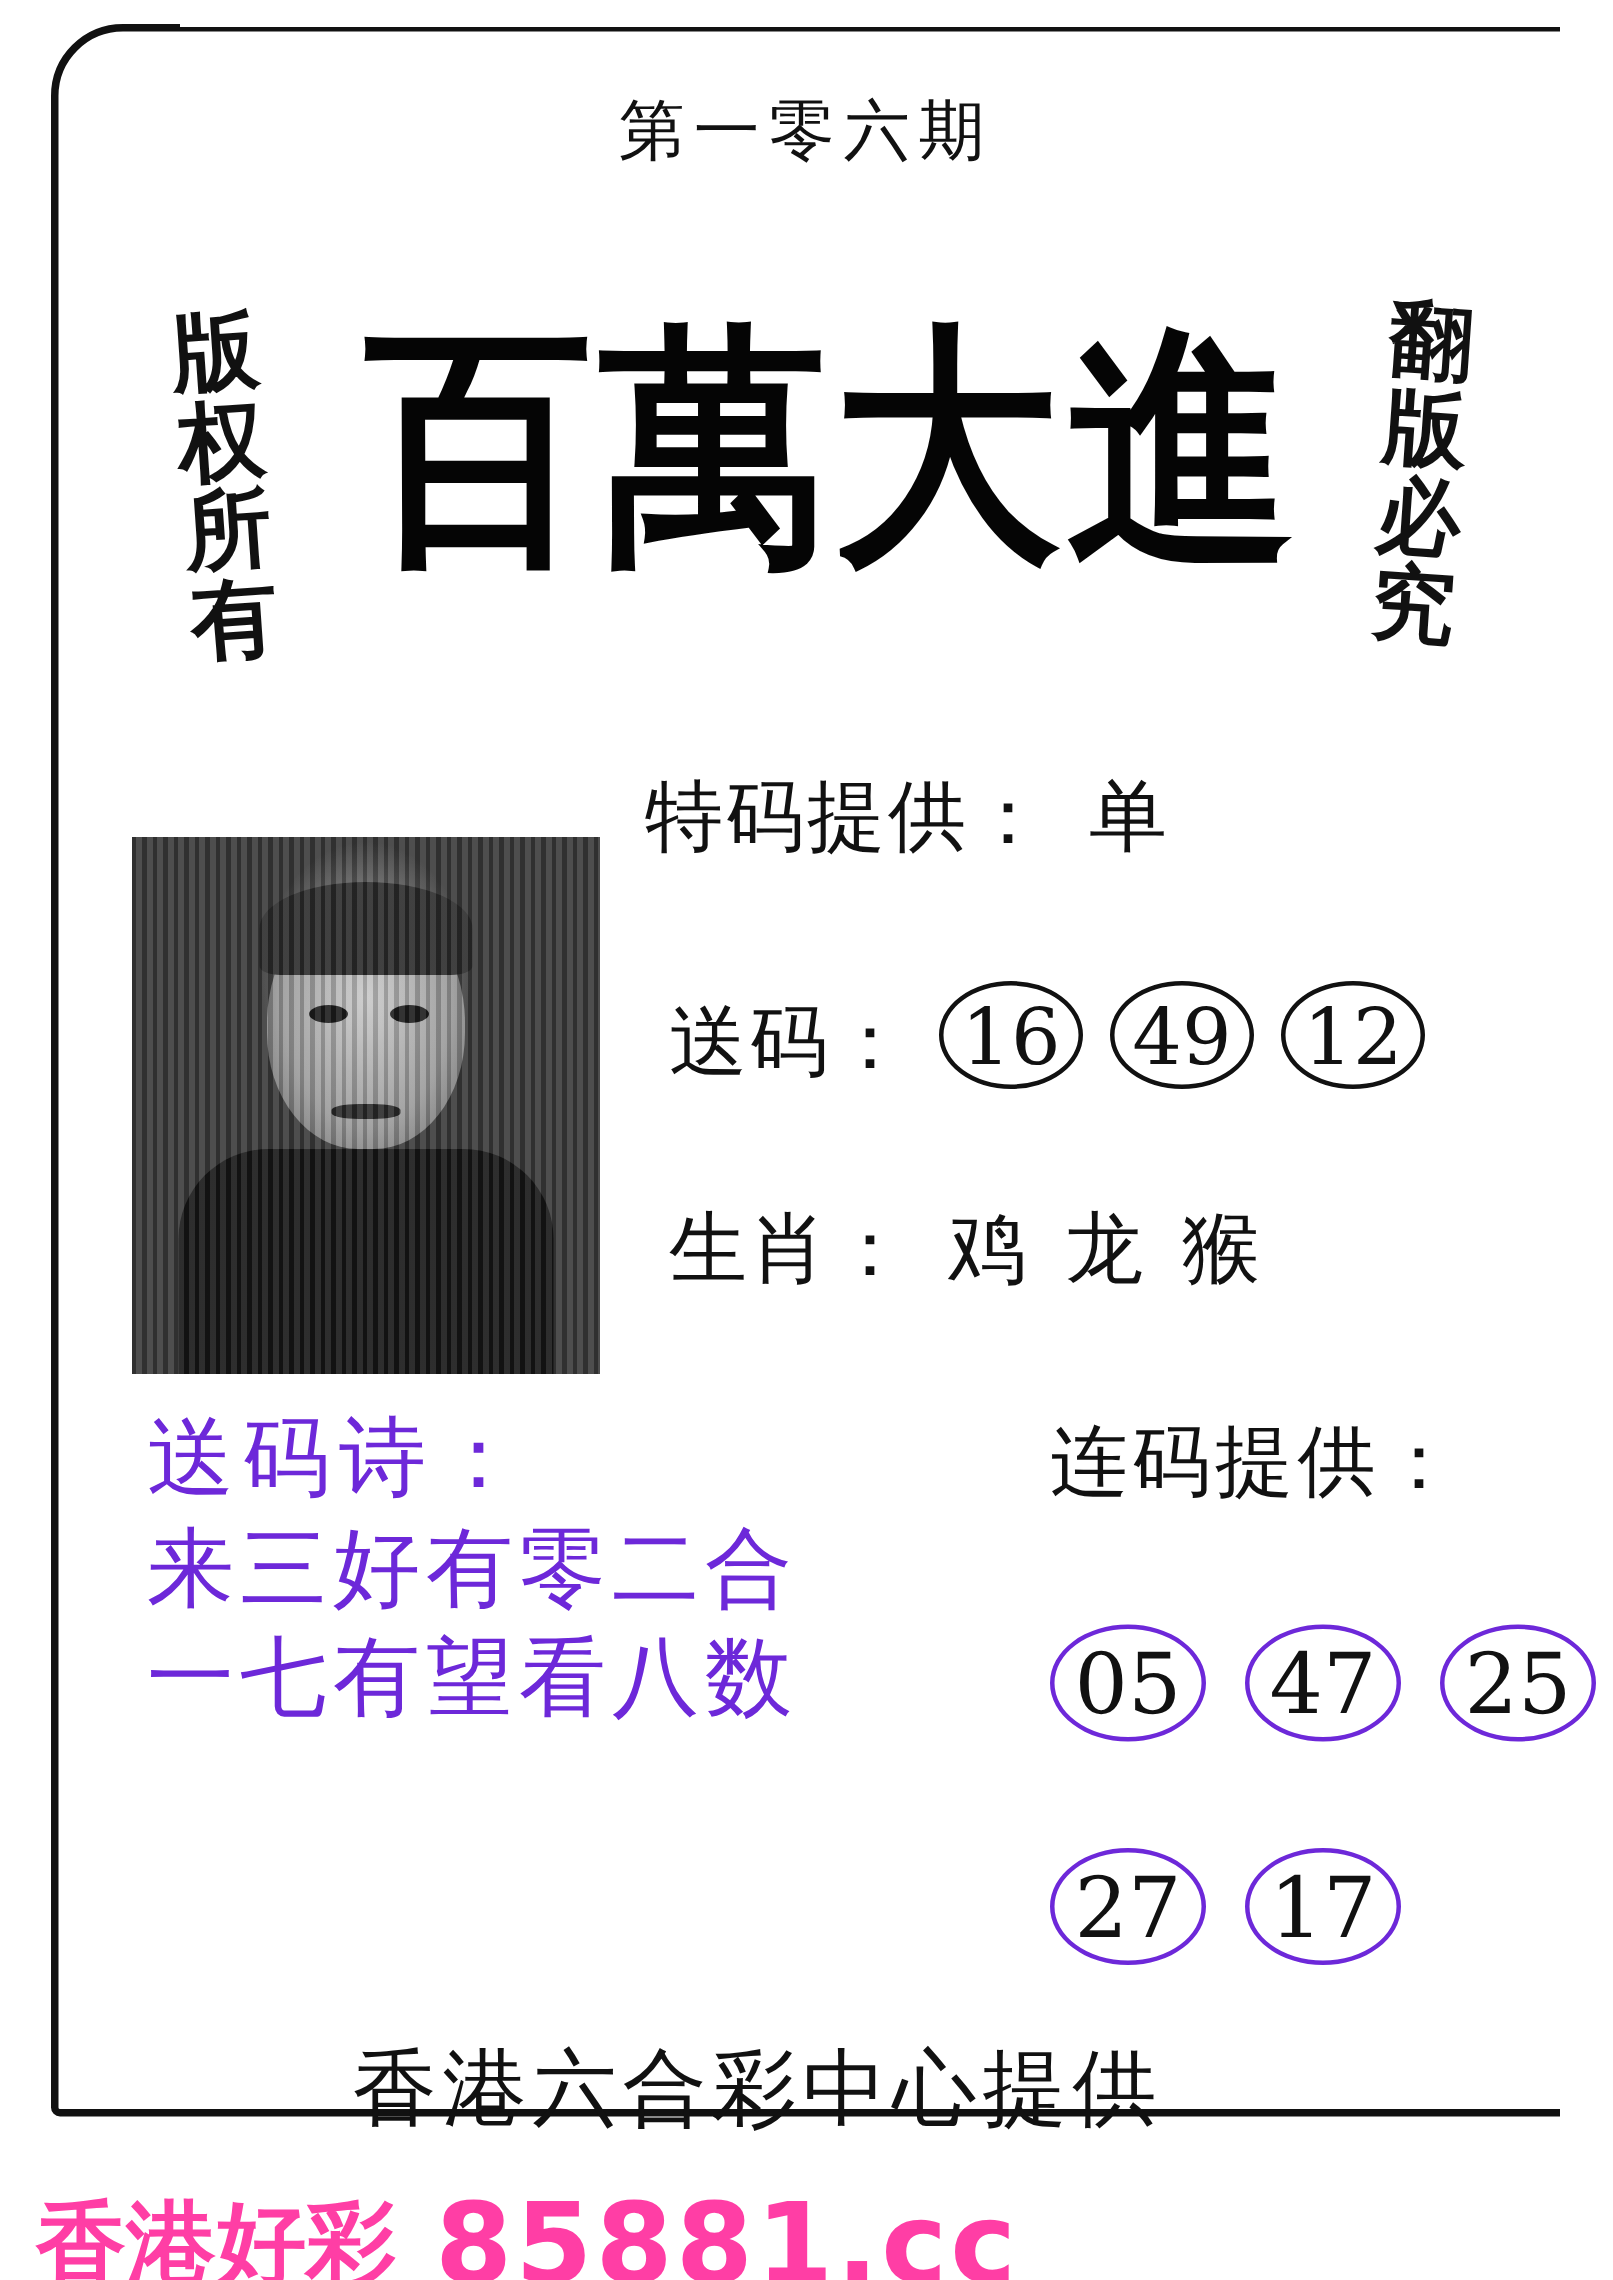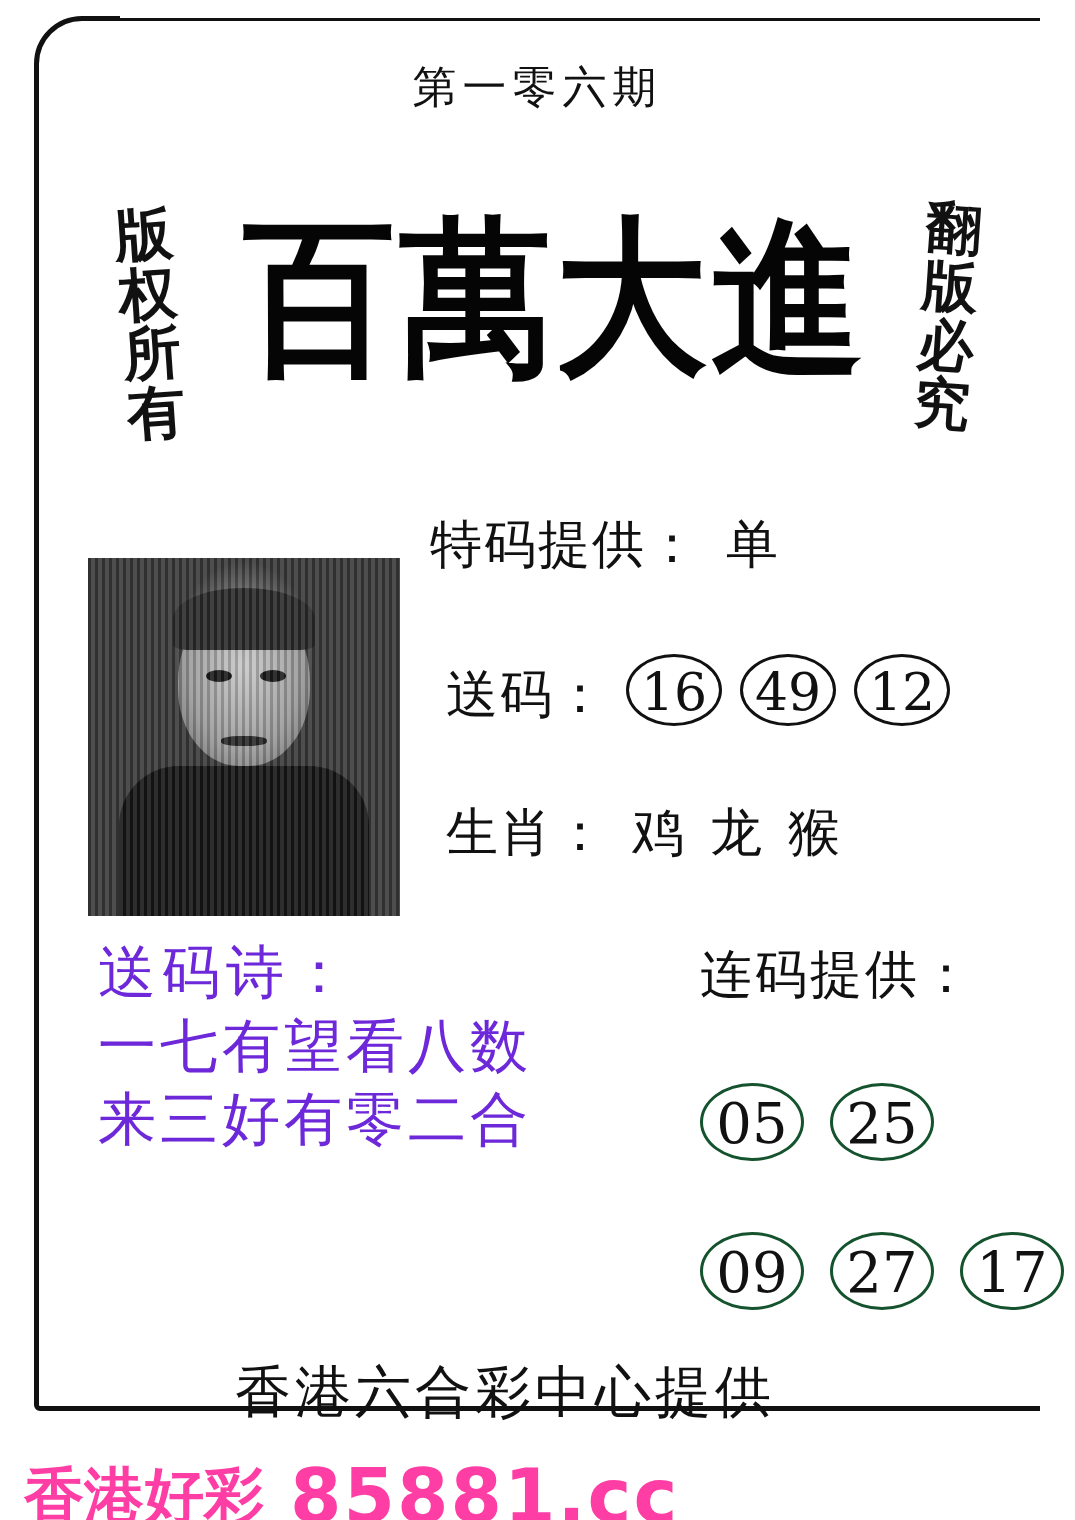--- a/index.html
+++ b/index.html
@@ -257,21 +257,21 @@
   .lian-row {
     position: absolute;
     display: flex;
     gap: 26px;
   }
   .lian-row.row1 { left: 700px; top: 1083px; }
   .lian-row.row2 { left: 700px; top: 1232px; }
   .lian-ball {
     width: 104px;
     height: 78px;
-    border: 3px solid #14532d;
+    border: 3px solid #6d28d9;
     border-radius: 50%;
     text-align: center;
     line-height: 76px;
     font-family: "DejaVu Serif", serif;
     font-size: 56px;
     color: #111;
     box-sizing: border-box;
   }
 
   
@@ -357,31 +357,31 @@
   <div class="hair"></div>
   <div class="eye-l"></div>
   <div class="eye-r"></div>
   <div class="mouth"></div>
   <div class="body"></div>
   <div class="stripes"></div>
 </div>
 
 <div class="poem">
   <div class="title">送码诗：</div>
+  <div class="line">来三好有零二合</div>
   <div class="line">一七有望看八数</div>
-  <div class="line">来三好有零二合</div>
 </div>
 
 <div class="lian-title">连码提供：</div>
 <div class="lian-row row1">
   <span class="lian-ball">05</span>
+  <span class="lian-ball">47</span>
   <span class="lian-ball">25</span>
 </div>
 <div class="lian-row row2">
-  <span class="lian-ball">09</span>
   <span class="lian-ball">27</span>
   <span class="lian-ball">17</span>
 </div>
 
 <div class="footer-source">香港六合彩中心提供</div>
 
 <div class="watermark">
   <span class="wm-cn">香港好彩</span>
   <span class="wm-url">85881.cc</span>
 </div>

